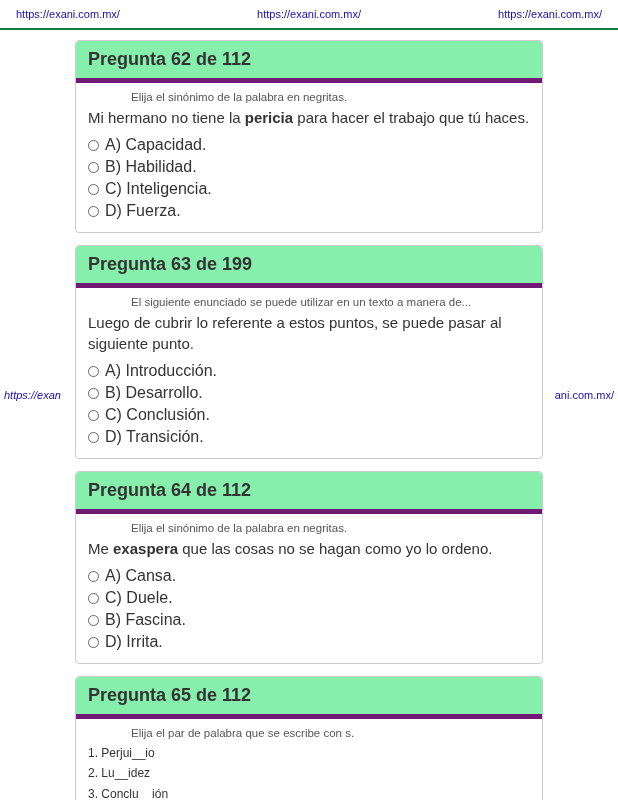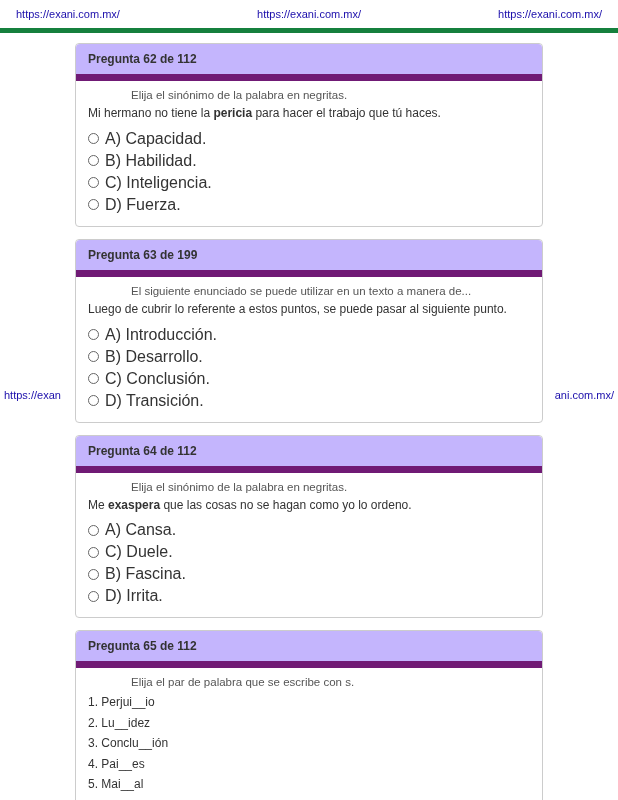--- a/index.html
+++ b/index.html
@@ -11,50 +11,50 @@
       width: 618px;
       min-height: 800px;
       position: relative;
     }
     .header-bar {
       display: flex;
       justify-content: space-between;
       padding: 8px 16px;
       font-size: 11px;
       color: #1a0dab;
-      border-bottom: 5px solid #15803d;
+      border-bottom: 2px solid #15803d;
     }
     .main-content {
       padding: 10px 75px 10px 75px;
     }
     .question-block {
       border: 1px solid #ccc;
       border-radius: 4px;
       margin-bottom: 12px;
       background: #fff;
     }
     .question-header {
-      background: #c4b5fd;
+      background: #86efac;
       padding: 8px 12px;
       font-weight: bold;
-      font-size: 12px;
-      border-bottom: 7px solid #701a75;
+      font-size: 18px;
+      border-bottom: 5px solid #701a75;
       border-radius: 4px 4px 0 0;
     }
     .question-body {
       padding: 8px 12px;
     }
     .instruction {
       font-size: 11.5px;
       color: #555;
       margin-bottom: 4px;
       margin-left: 43px;
     }
     .question-text {
-      font-size: 12px;
+      font-size: 15px;
       margin-bottom: 8px;
       line-height: 1.4;
     }
     .question-text b, .question-text strong {
       font-weight: bold;
     }
     .options-list {
       list-style: none;
       padding: 0;
     }
@@ -84,20 +84,21 @@
     }
     .side-watermark-left {
       position: fixed;
       left: 0;
       top: 50%;
       transform: translateY(-50%);
       font-size: 11px;
       color: #1a0dab;
       writing-mode: horizontal-tb;
       padding: 4px;
+      font-style: italic;
     }
     .side-watermark-right {
       position: fixed;
       right: 0;
       top: 50%;
       transform: translateY(-50%);
       font-size: 11px;
       color: #1a0dab;
       writing-mode: horizontal-tb;
       padding: 4px;

